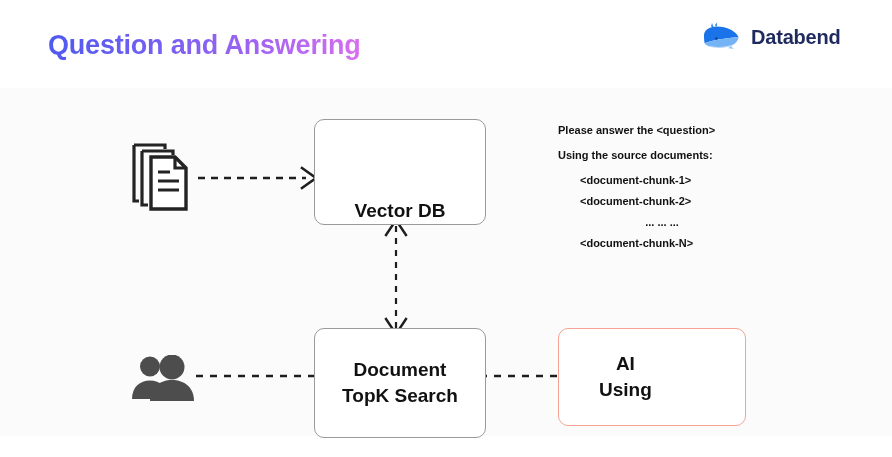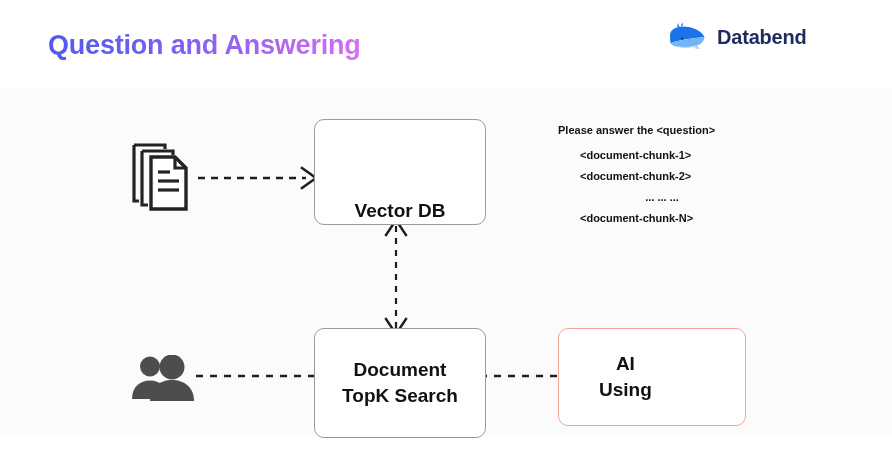--- a/index.html
+++ b/index.html
@@ -9,20 +9,21 @@
   }
   body {
     font-family: "Liberation Sans", sans-serif;
   }
   #slide {
     position: relative;
     width: 892px;
     height: 457px;
     background: #ffffff;
     overflow: hidden;
+    border-radius: 17px;
   }
   
   #diagram-panel {
     position: absolute;
     left: 0px;
     top: 88px;
     width: 892px;
     height: 348px;
     background: #fbfbfc;
   }
@@ -37,21 +38,21 @@
     letter-spacing: -0.2px;
     background-image: linear-gradient(90deg, #4f5af0 0%, #6b5ef2 28%, #9a63f0 62%, #d86ef0 100%);
     -webkit-background-clip: text;
     background-clip: text;
     color: transparent;
     -webkit-text-fill-color: transparent;
     white-space: nowrap;
   }
   #brand-logo {
     position: absolute;
-    left: 666px;
+    left: 700px;
     top: 20px;
     display: flex;
     align-items: center;
     gap: 9px;
     text-align: right;
   }
   #brand-logo .brand-name {
     font-size: 20px;
     font-weight: bold;
     color: #1f2a5e;
@@ -232,20 +233,21 @@
 
   <div class="node-box" id="node-ai-prompt">
     <span>
       <span>AI</span><br>
       <span>Using</span>
     </span>
   </div>
 
   <div id="prompt-text">
     <div class="prompt-line">Please answer the &lt;question&gt;</div>
+    <div class="prompt-line">Using the source documents:</div>
     <div class="chunk-list">
       <div class="chunk-line">&lt;document-chunk-1&gt;</div>
       <div class="chunk-line">&lt;document-chunk-2&gt;</div>
       <div class="chunk-line chunk-ellipsis">... ... ...</div>
       <div class="chunk-line">&lt;document-chunk-N&gt;</div>
     </div>
   </div>
 
 </div>
 

